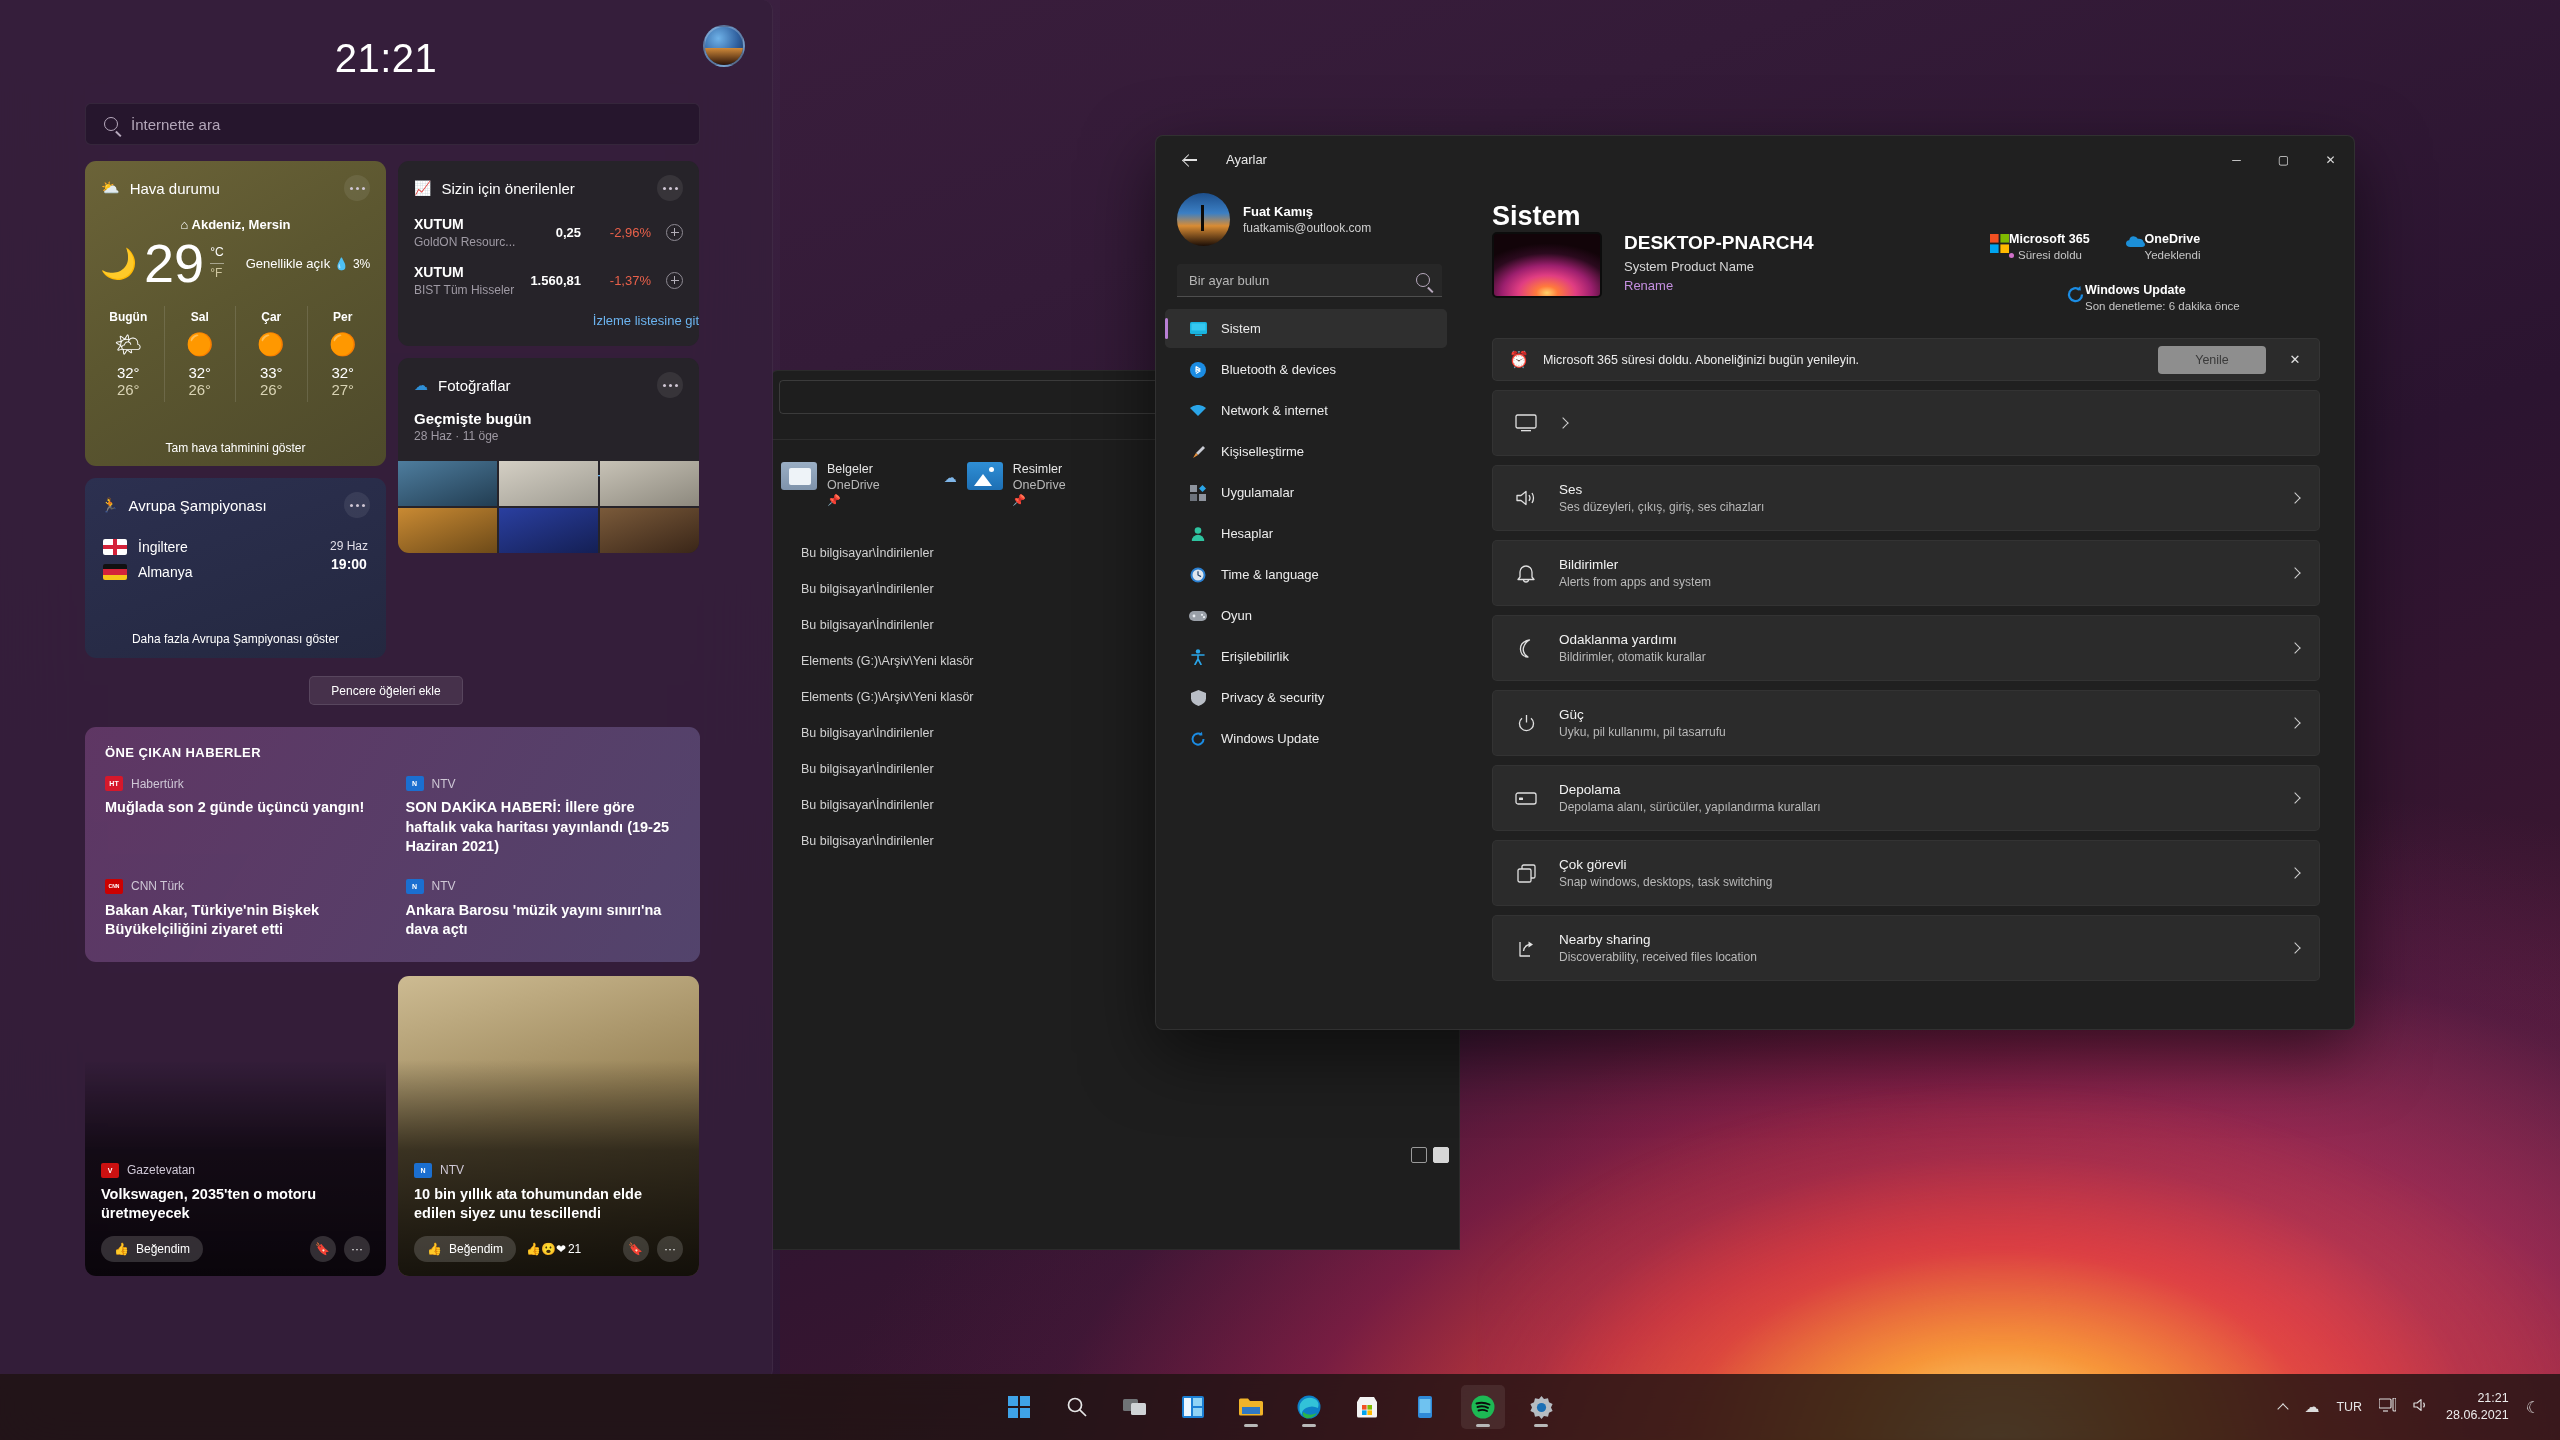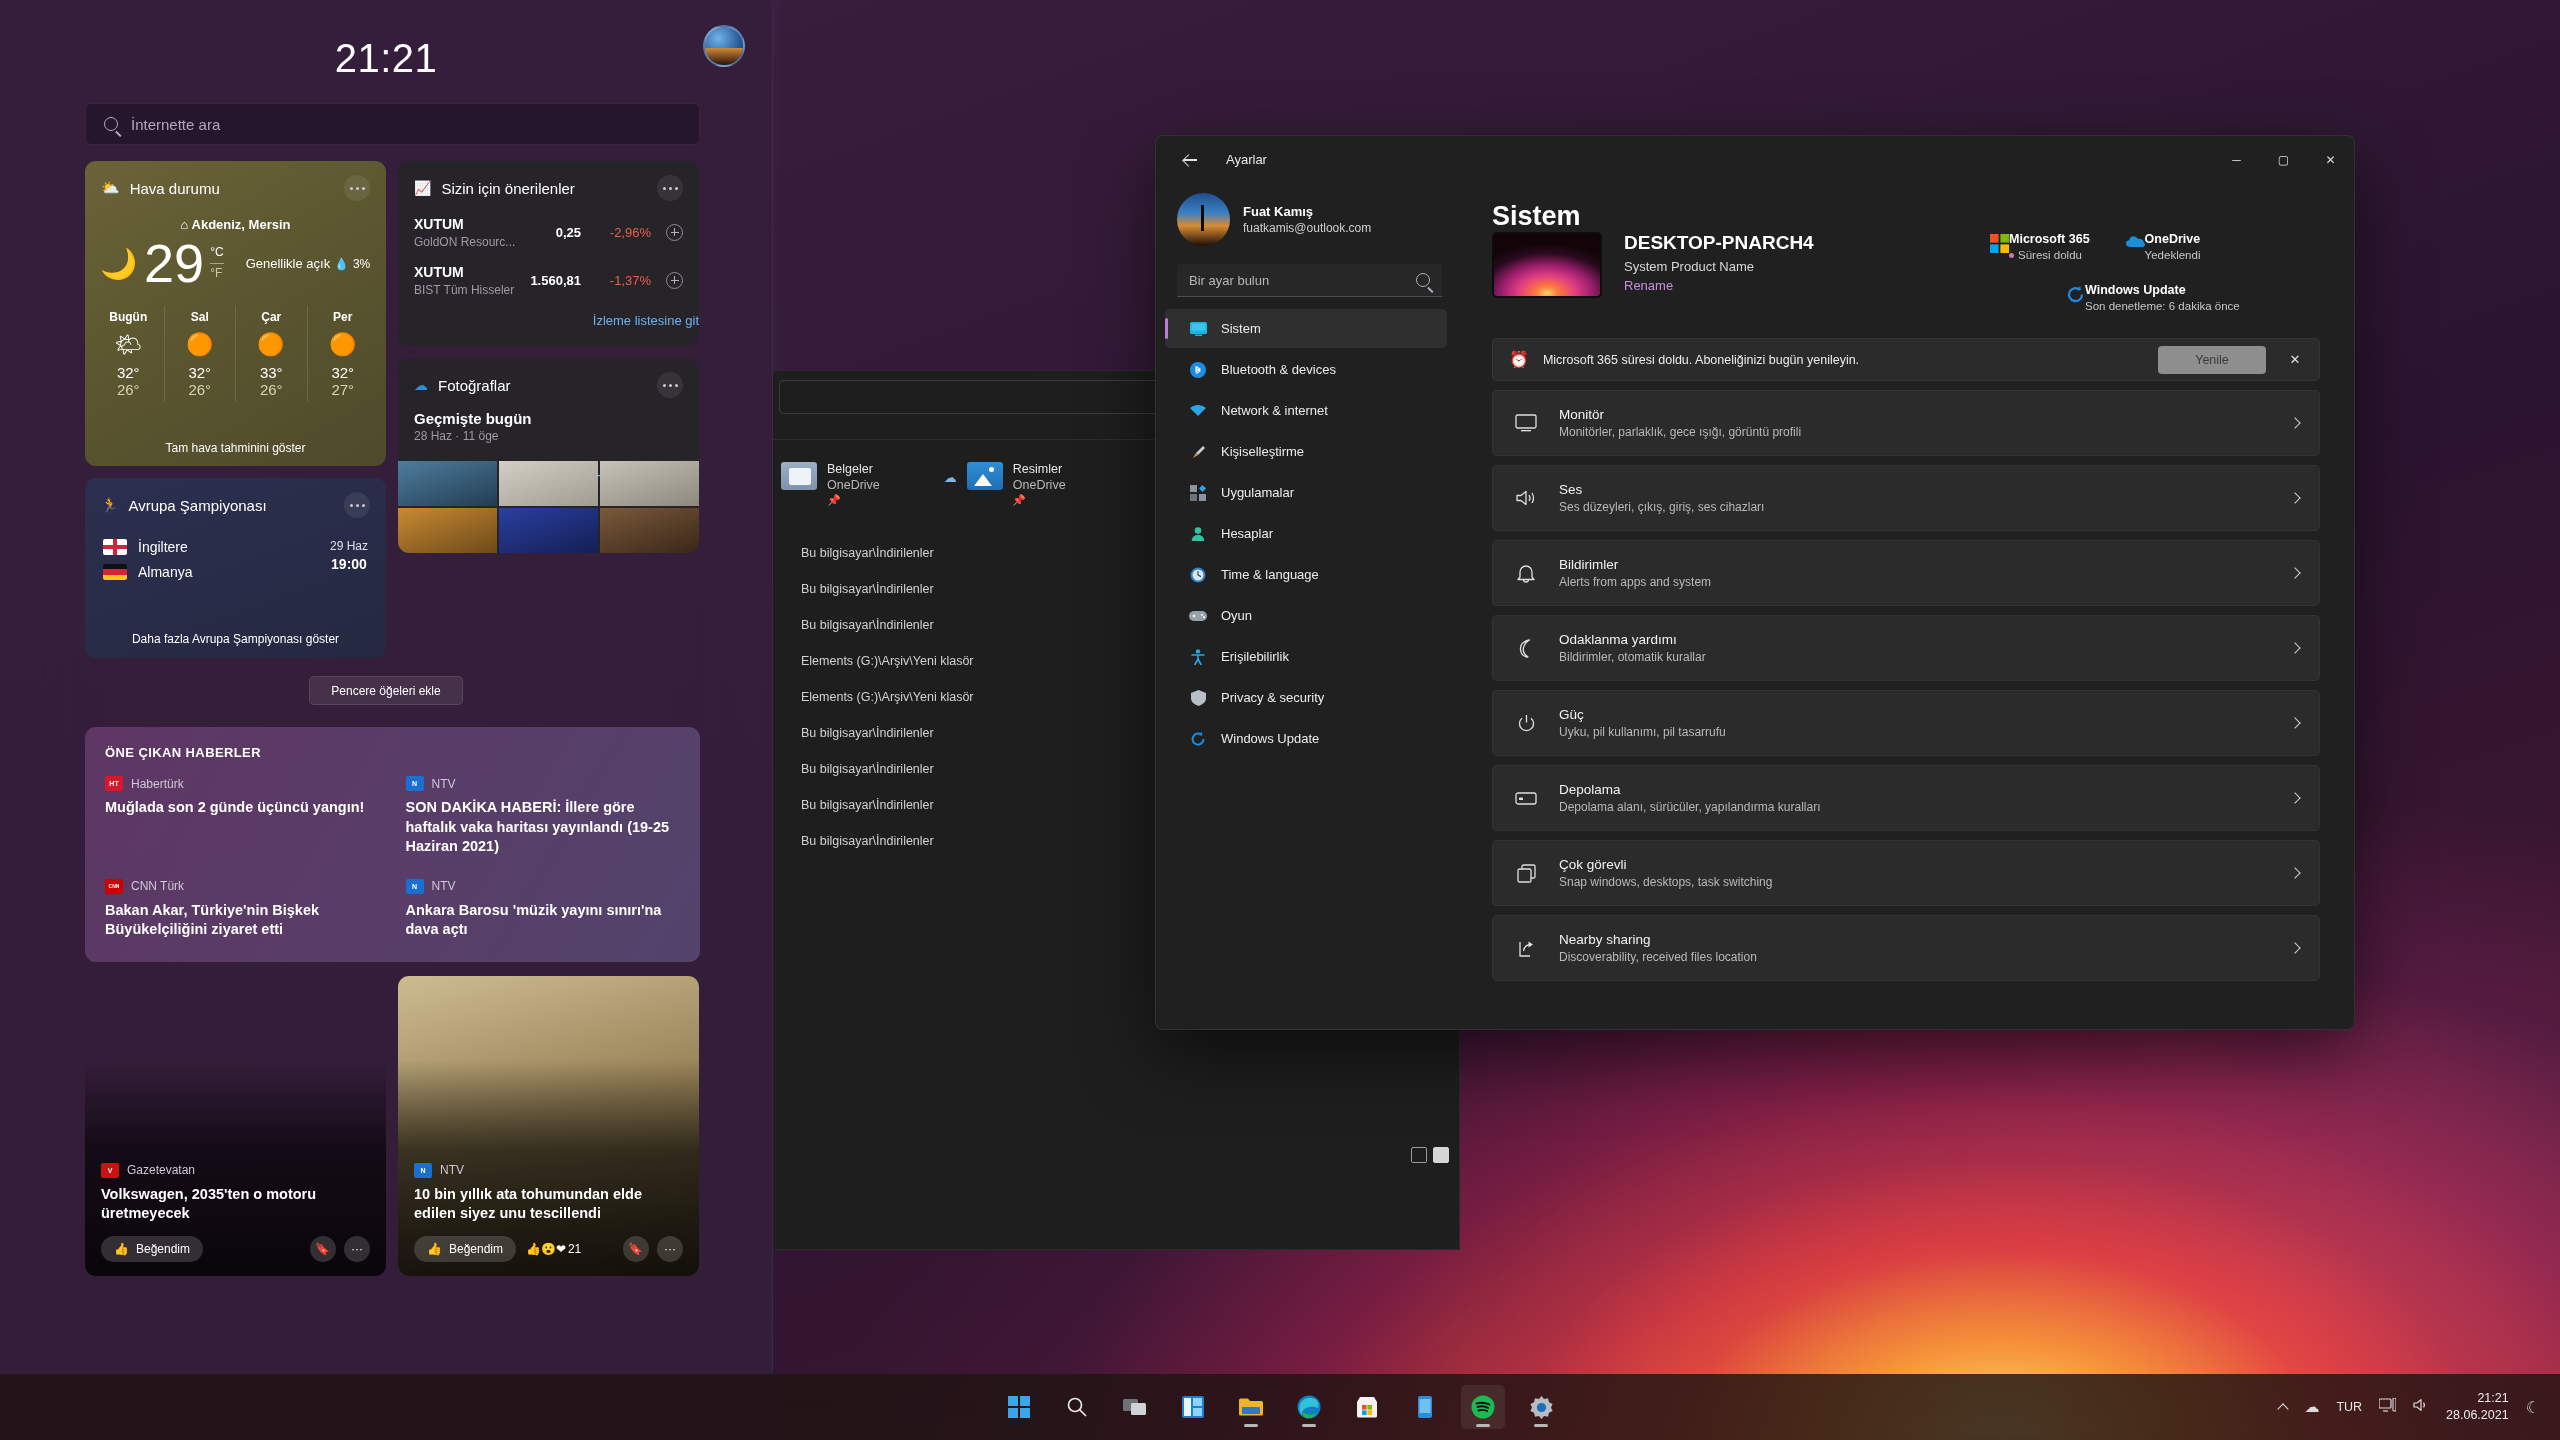--- a/index.html
+++ b/index.html
@@ -783,24 +783,20 @@
       </div>
 
       <div>
         <div class="setrow">
           <span class="ri">
             <svg width="22" height="18" viewBox="0 0 22 18">
                 <rect x="1" y="1" width="20" height="13" rx="1.5" stroke="#e0e0e0" stroke-width="1.3" fill="none"></rect>
                 <rect x="6" y="16" width="10" height="1.3" fill="#e0e0e0"></rect>
               </svg>
           </span>
-          <span class="rtx">
-            <span class="rt" style="display:block">Monitör</span>
-            <span class="rs" style="display:block">Monitörler, parlaklık, gece ışığı, görüntü profili</span>
-          </span>
           <span class="chev-r"></span>
         </div>
         <div class="setrow">
           <span class="ri">
             <svg width="22" height="18" viewBox="0 0 22 18">
                 <path d="M2 6.5 H6 L11 2.5 V15.5 L6 11.5 H2 Z" stroke="#e0e0e0" stroke-width="1.3" fill="none" stroke-linejoin="round"></path>
                 <path d="M14 6 Q16 9 14 12 M17 4 Q20 9 17 14" stroke="#e0e0e0" stroke-width="1.3" fill="none"></path>
               </svg>
           </span>
           <span class="rtx">

